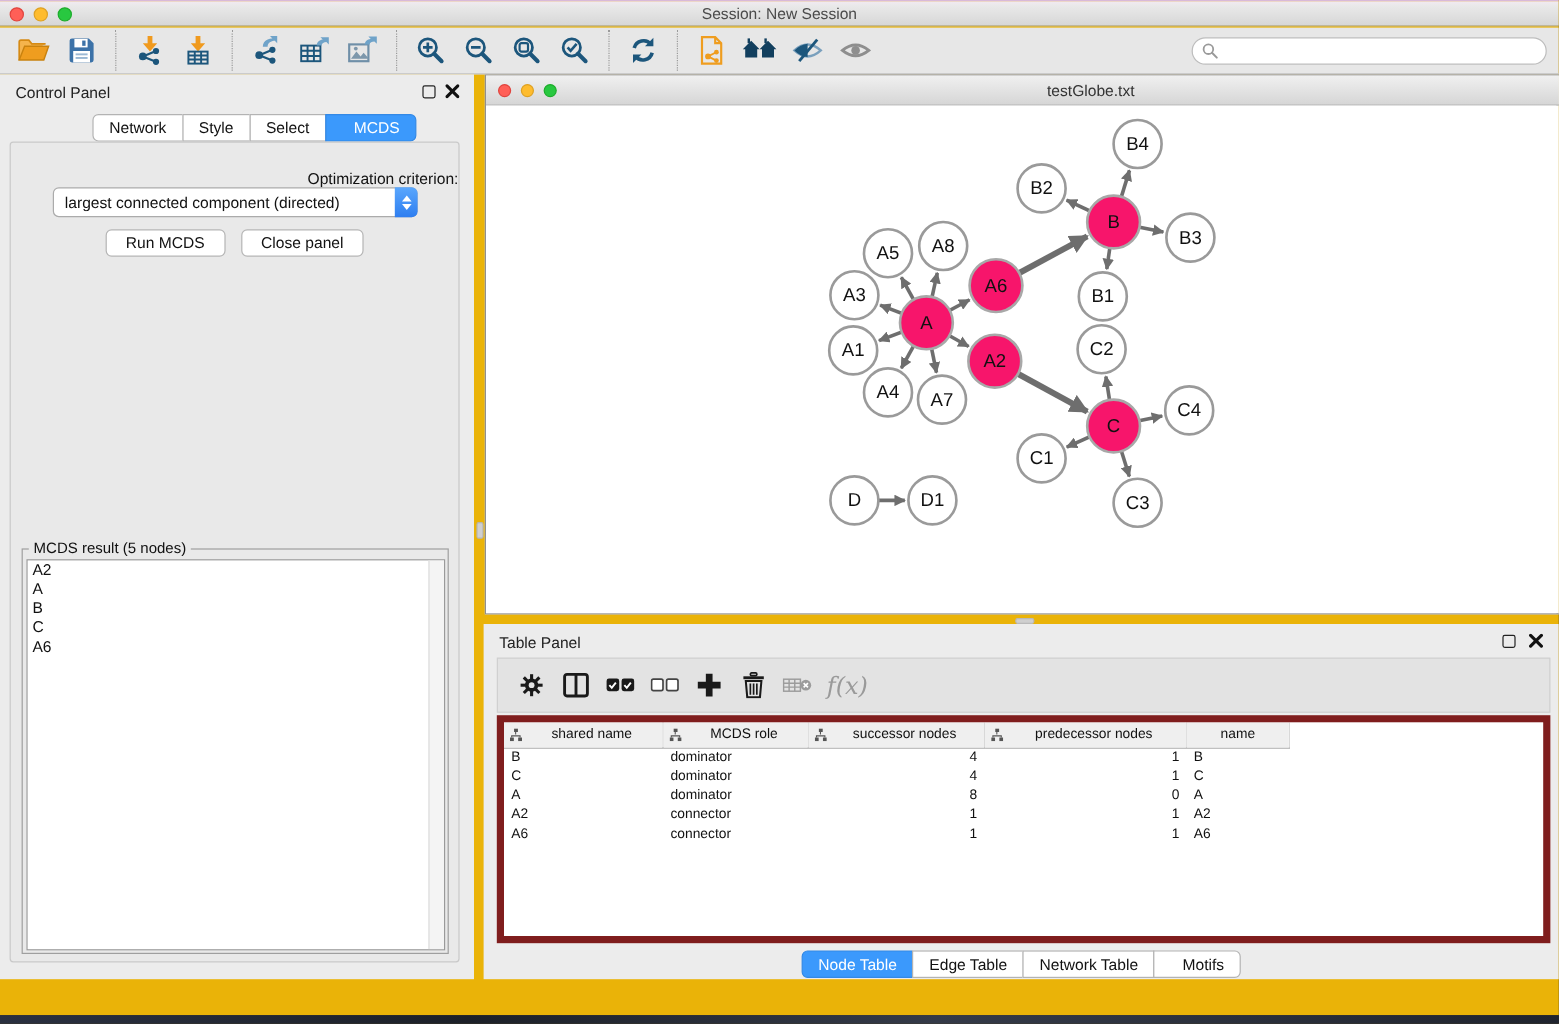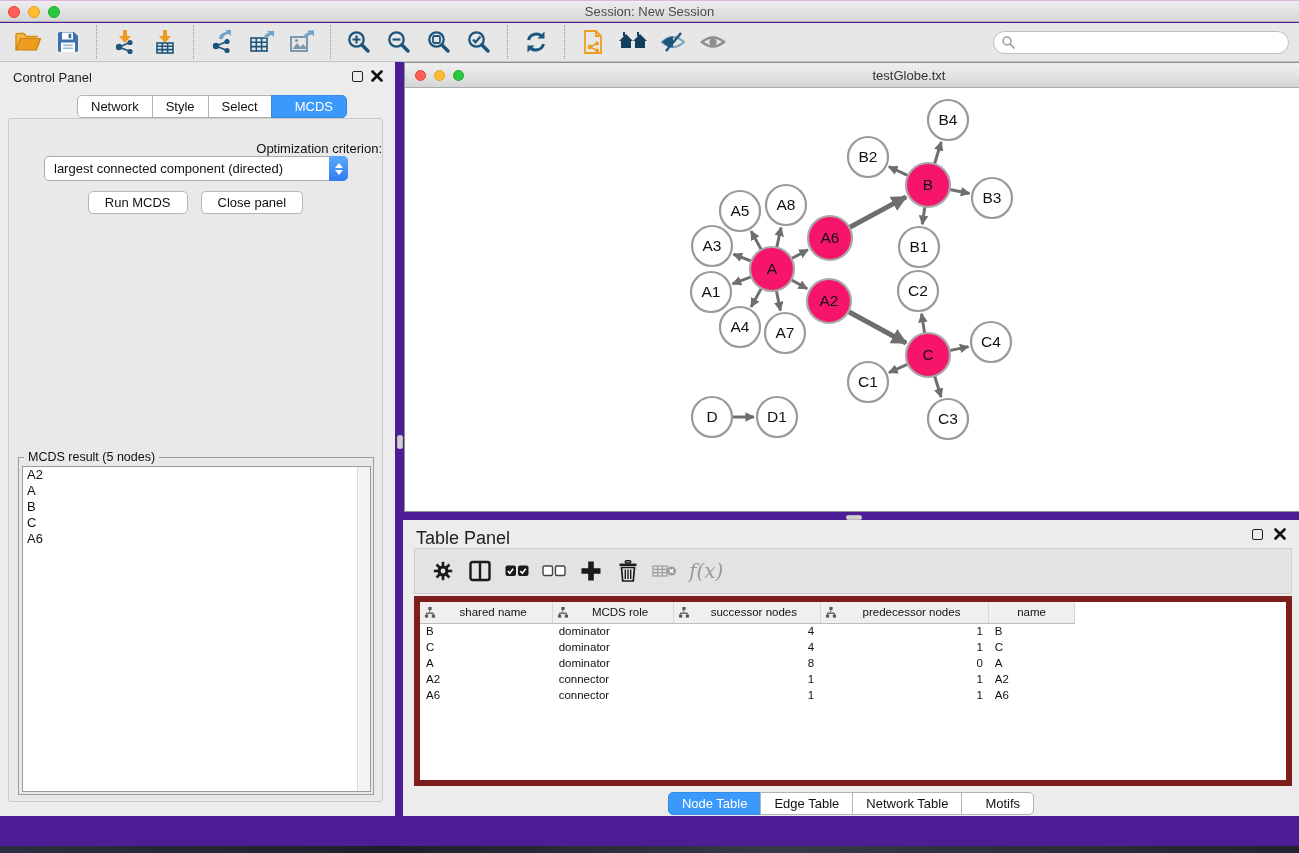--- a/index.html
+++ b/index.html
@@ -1,17 +1,17 @@
 <!DOCTYPE html>
 <html><head>
 <meta charset="utf-8">
 <style>
   * { margin:0; padding:0; box-sizing:border-box; }
   html,body { width:1299px; height:853px; background:#20242e; font-family:"Liberation Sans", sans-serif; overflow:hidden; }
-  #app { position:absolute; left:0; top:0; width:1299px; height:846px; background:#4c1d95; overflow:hidden; }
+  #app { position:absolute; left:0; top:0; width:1299px; height:846px; background:#eab308; overflow:hidden; }
 
   
   #titlebar { position:absolute; left:0; top:0; width:1299px; height:22px;
     background:linear-gradient(#f2eaf2 0%, #e9e9e9 20%, #d7d7d7 100%);
     border-top:1px solid #d9b9d9; border-bottom:1px solid #b6b6b6; }
   .lights { position:absolute; left:8px; top:5px; display:flex; gap:8px; }
   .light { width:12px; height:12px; border-radius:50%; }
   .light.red { background:#ff5f57; border:1px solid #e0443e; }
   .light.yellow { background:#febc2e; border:1px solid #dea123; }
   .light.green { background:#28c840; border:1px solid #1dad2b; }
@@ -66,21 +66,21 @@
   #net-titlebar .light { width:11px; height:11px; }
   #net-title { position:absolute; left:0; right:0; top:5px; text-align:center; font-size:13px; color:#333; }
   #net-canvas { position:absolute; left:0; top:25px; width:892px; height:423px; background:#fff; }
   #resize-grip { position:absolute; right:2px; bottom:2px; width:13px; height:13px;
     background:repeating-linear-gradient(135deg, transparent 0 3px, #b5b5b5 3px 4.5px); }
   #v-divider-grip { position:absolute; left:-7px; top:373px; width:6px; height:14px; background:#cfcfcf; border:1px solid #b5b5b5; border-radius:2px; }
   #h-divider-grip { position:absolute; left:443px; top:453px; width:16px; height:5px; background:#cfcfcf; border:1px solid #b9b9b9; border-radius:2px; }
 
   
   #table-panel { position:absolute; left:0; top:458px; width:896px; height:296px; background:#ececec; }
-  #tp-title { position:absolute; left:13px; top:8px; font-size:18px; color:#222; }
+  #tp-title { position:absolute; left:13px; top:8px; font-size:13px; color:#222; }
   #tp-float { right:36px; top:9px; } #tp-close { position:absolute; right:13px; top:8px; }
   #tp-toolbar { position:absolute; left:11px; top:28px; width:878px; height:46px; background:#e3e3e3; border:1px solid #d0d0d0; display:flex; align-items:center; padding-left:9px; }
   .tp-btn { width:37px; height:34px; display:flex; align-items:center; justify-content:center; cursor:default; }
   #fx-label { font-family:"DejaVu Serif", serif; font-style:italic; font-size:20px; color:#9a9a9a; margin-left:6px; }
 
   #table-wrap { position:absolute; left:11px; top:76px; width:878px; height:190px; background:#fff; border:6px solid #7f1d1d; overflow:hidden; }
   table { border-collapse:collapse; table-layout:fixed; font-size:11.5px; color:#111; }
   th { background:#efefef; border-right:1px solid #d8d8d8; border-bottom:1px solid #bdbdbd; font-weight:normal; height:21px; text-align:center; position:relative; padding:0 2px 0 16px; white-space:nowrap; }
   th.no-icon { padding-left:2px; }
   th .hdr-icon { position:absolute; left:5px; top:5px; }

